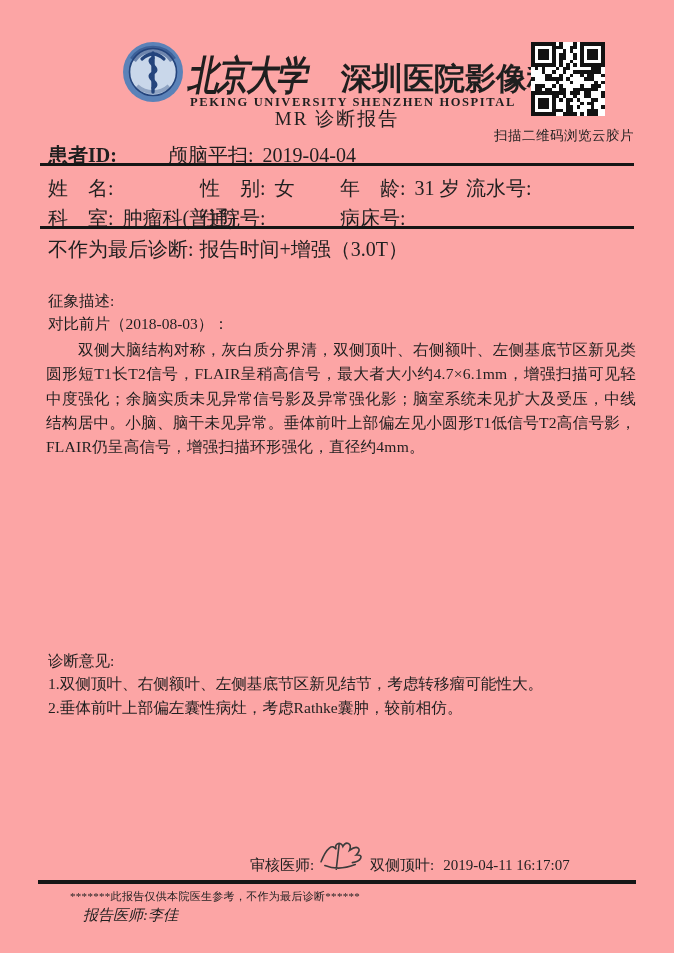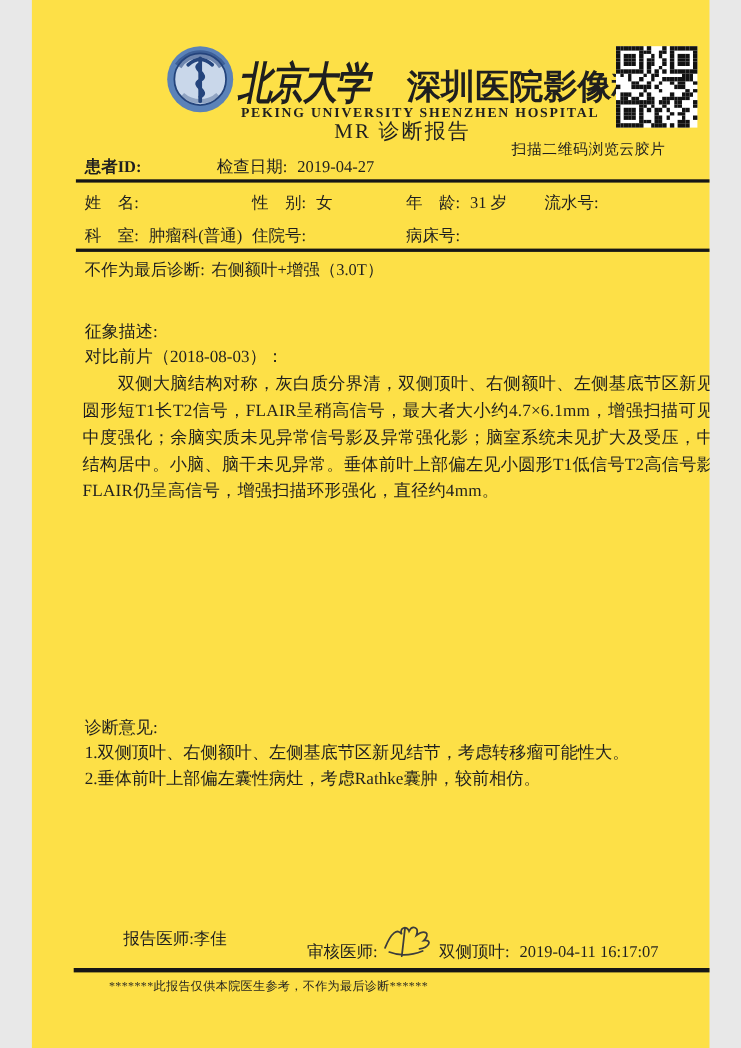--- a/index.html
+++ b/index.html
@@ -1,37 +1,37 @@
 <!DOCTYPE html>
 <html><head>
 <meta charset="utf-8">
 <style>
   html,body{margin:0;padding:0;background:#e8e8e8;}
   .page{
-    position:relative;width:616px;height:953px;background:#fde047;
+    position:relative;width:674px;height:953px;background:#fca5a5;
     font-family:"Liberation Serif","DejaVu Serif",serif;color:#1f1f1f;
     margin:0 auto;overflow:hidden;
   }
   .abs{position:absolute;}
   
   .logo{left:121px;top:40px;width:64px;height:64px;}
   .hosp-zh{left:187px;top:40px;height:56px;display:flex;align-items:flex-end;white-space:nowrap;}
   .calli{font-size:40px;font-weight:700;font-style:italic;letter-spacing:-2px;
          transform:scaleX(.78);transform-origin:left bottom;display:inline-block;line-height:1;}
   .suffix{font-size:31px;font-weight:700;letter-spacing:0;display:inline-block;line-height:1.05;margin-left:2px;}
   .hosp-en{left:190px;top:95px;font-size:12.5px;font-weight:700;letter-spacing:1.6px;white-space:nowrap;}
   .report-title{left:0;top:106px;width:674px;text-align:center;font-size:19px;letter-spacing:2px;}
   
   .qr{left:531px;top:42px;width:74px;height:74px;display:grid;
       grid-template-rows:repeat(21,1fr);grid-template-columns:repeat(21,1fr);background:#fff;}
   .qr i{background:#121212;display:block;}
   .qr-caption{right:40px;top:127px;font-size:13.5px;letter-spacing:.5px;white-space:nowrap;}
   
   .hr{background:#161616;left:40px;width:594px;height:3px;}
-  .info{font-size:15px;white-space:nowrap;text-align:right;}
+  .info{font-size:20px;white-space:nowrap;text-align:right;}
   .b{font-weight:700;}
   .val{margin-left:9px;}
   
   .sec{font-size:15.5px;white-space:nowrap;}
   .body-par{left:46px;top:338px;width:590px;font-size:15.6px;line-height:24.3px;
             text-indent:32px;text-align:justify;letter-spacing:.2px;}
   
   .foot{font-size:15px;white-space:nowrap;}
   .sig{left:310px;top:837px;width:62px;height:38px;}
   .disclaimer{left:70px;top:889px;font-size:11px;letter-spacing:.3px;white-space:nowrap;}
@@ -286,53 +286,53 @@
       <i style="grid-row:21;grid-column:13"></i>
       <i style="grid-row:21;grid-column:15"></i>
       <i style="grid-row:21;grid-column:17"></i>
       <i style="grid-row:21;grid-column:18"></i>
       <i style="grid-row:21;grid-column:19"></i>
     </div>
   <div class="abs qr-caption">扫描二维码浏览云胶片</div>
 
   <div class="abs info b" style="left:48px;top:142px;">患者ID:</div>
   <div class="abs info" style="left:168px;top:142px;">
-    <span>检查日期:</span><span class="val">2019-04-27</span>
+    <span>颅脑平扫:</span><span class="val">2019-04-04</span>
   </div>
   <div class="abs hr" style="top:163px;"></div>
 
   <div class="abs info" style="left:48px;top:175px;">姓　名:</div>
   <div class="abs info" style="left:200px;top:175px;">
     <span>性　别:</span><span class="val">女</span>
   </div>
   <div class="abs info" style="left:340px;top:175px;">
     <span>年　龄:</span><span class="val">31 岁</span>
   </div>
   <div class="abs info" style="left:466px;top:175px;">流水号:</div>
 
   <div class="abs info" style="left:48px;top:205px;">
     <span>科　室:</span><span class="val">肿瘤科(普通)</span>
   </div>
   <div class="abs info" style="left:200px;top:205px;">住院号:</div>
   <div class="abs info" style="left:340px;top:205px;font-family:Liberation Serif, serif;">病床号:</div>
   <div class="abs hr" style="top:226px;"></div>
 
   <div class="abs info" style="left:48px;top:236px;">
-    <span>不作为最后诊断:</span><span style="margin-left:6px;">右侧额叶+增强（3.0T）</span>
+    <span>不作为最后诊断:</span><span style="margin-left:6px;">报告时间+增强（3.0T）</span>
   </div>
 
   <div class="abs sec" style="left:48px;top:291px;">征象描述:</div>
   <div class="abs sec" style="left:48px;top:314px;">对比前片（2018-08-03）：</div>
   <div class="abs body-par">双侧大脑结构对称，灰白质分界清，双侧顶叶、右侧额叶、左侧基底节区新见类圆形短T1长T2信号，FLAIR呈稍高信号，最大者大小约4.7×6.1mm，增强扫描可见轻中度强化；余脑实质未见异常信号影及异常强化影；脑室系统未见扩大及受压，中线结构居中。小脑、脑干未见异常。垂体前叶上部偏左见小圆形T1低信号T2高信号影，FLAIR仍呈高信号，增强扫描环形强化，直径约4mm。</div>
 
   <div class="abs sec" style="left:48px;top:651px;">诊断意见:</div>
   <div class="abs sec" style="left:48px;top:674px;font-size:15.6px;">1.双侧顶叶、右侧额叶、左侧基底节区新见结节，考虑转移瘤可能性大。</div>
   <div class="abs sec" style="left:48px;top:698px;font-size:15.6px;">2.垂体前叶上部偏左囊性病灶，考虑Rathke囊肿，较前相仿。</div>
 
-  <div class="abs foot" style="left:83px;top:844px;">
+  <div class="abs foot" style="left:83px;top:906px;font-style:italic;">
     <span>报告医师:</span><span>李佳</span>
   </div>
   <div class="abs foot" style="left:250px;top:856px;">审核医师:</div>
   <div class="abs sig">
     <svg viewBox="0 0 64 40" width="62" height="38">
       <path d="M11 26 C17 11 23 7 27 13 C24 7 32 4 34 10 C37 4 44 6 41 14 C49 8 55 12 48 19 C57 18 53 26 44 27 M15 30 C25 34 37 33 47 29 M30 8 L27 34" stroke="#3c3c3c" fill="none" stroke-width="1.7" stroke-linecap="round"></path>
     </svg>
   </div>
   <div class="abs foot" style="left:370px;top:856px;">
     <span>双侧顶叶:</span><span class="val">2019-04-11 16:17:07</span>

